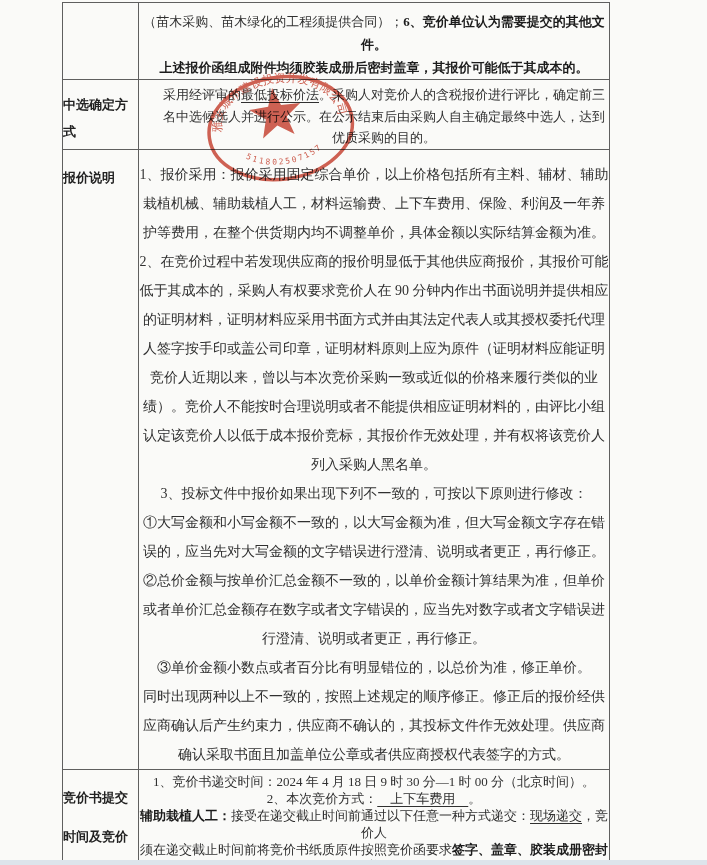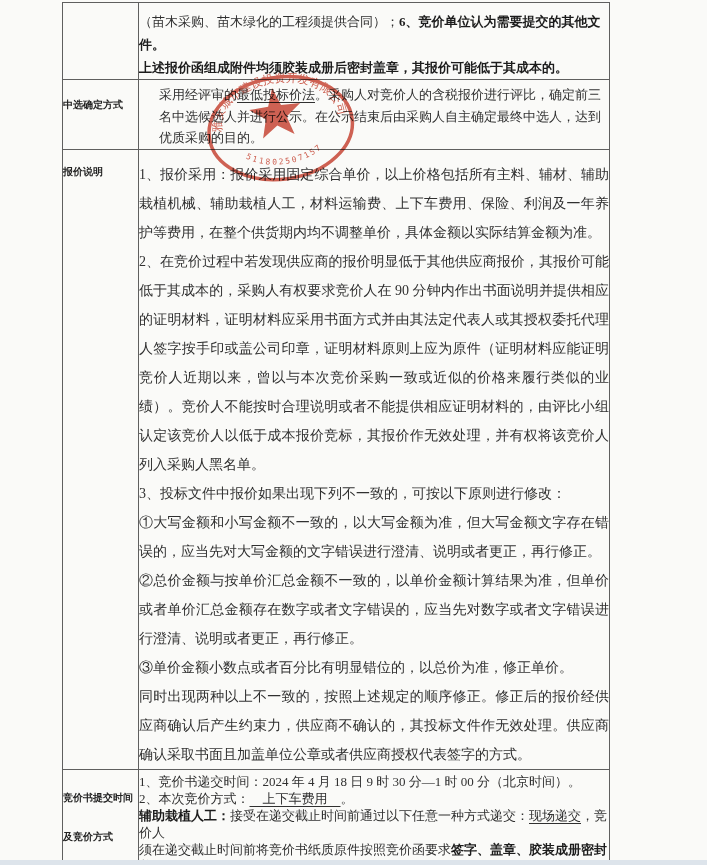--- a/index.html
+++ b/index.html
@@ -19,40 +19,40 @@
     color:#303030;
   }
   table.doc td{
     border:1px solid #5f5f5f;
     vertical-align:top;
     padding:0;
   }
   td.hdr{
     width:75px;
     font-weight:bold;color:#222;
-    font-size:10px;
+    font-size:13px;
     padding:8px 4px 4px 7px;
     line-height:26px;
   }
   td.cnt{
     padding:4px 10px 4px 9px;
     font-size:13px;
   }
-  td.cnt p{margin:0;}
+  td.cnt p{margin:0;text-align:center;}
   .b{font-weight:bold;color:#1c1c1c;}
   .u{text-decoration:underline;text-underline-offset:3px;}
   .seg{white-space:pre-wrap;}
 
   
   .row-0 td.cnt{height:40px;line-height:23px;padding-top:7px;}
   .row-1 td.cnt{height:55px;line-height:21.5px;padding-top:4px;padding-left:20px;}
   .row-1 td.hdr{padding-top:11px;line-height:27px;}
   .row-2 td.cnt{height:583px;line-height:29px;padding-top:10px;overflow:hidden;
                 font-size:14px;text-align:justify;word-break:break-all;}
-  .row-2 td.hdr{padding-top:9px;}
+  .row-2 td.hdr{padding-top:15px;}
   .row-3 td.cnt{height:112px;line-height:17px;padding-top:3px;overflow:hidden;}
   .row-3 td.hdr{padding-top:8px;line-height:39px;}
 
   
   .stamp{
     position:absolute;left:202px;top:70px;width:160px;height:120px;
     opacity:.82;mix-blend-mode:multiply;
     transform:rotate(-8deg);
     pointer-events:none;
   }

